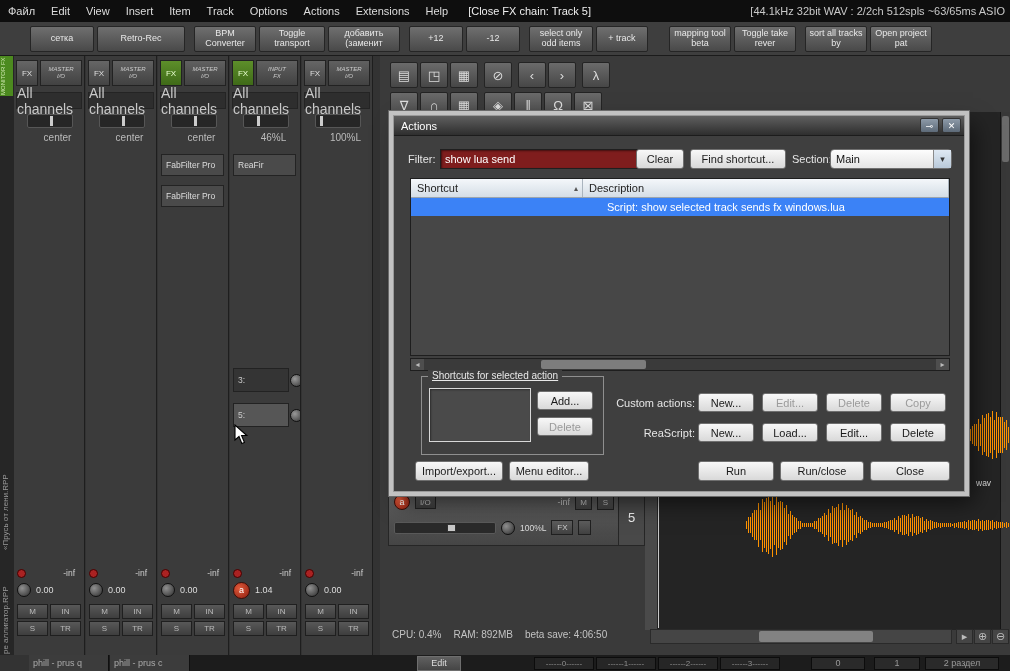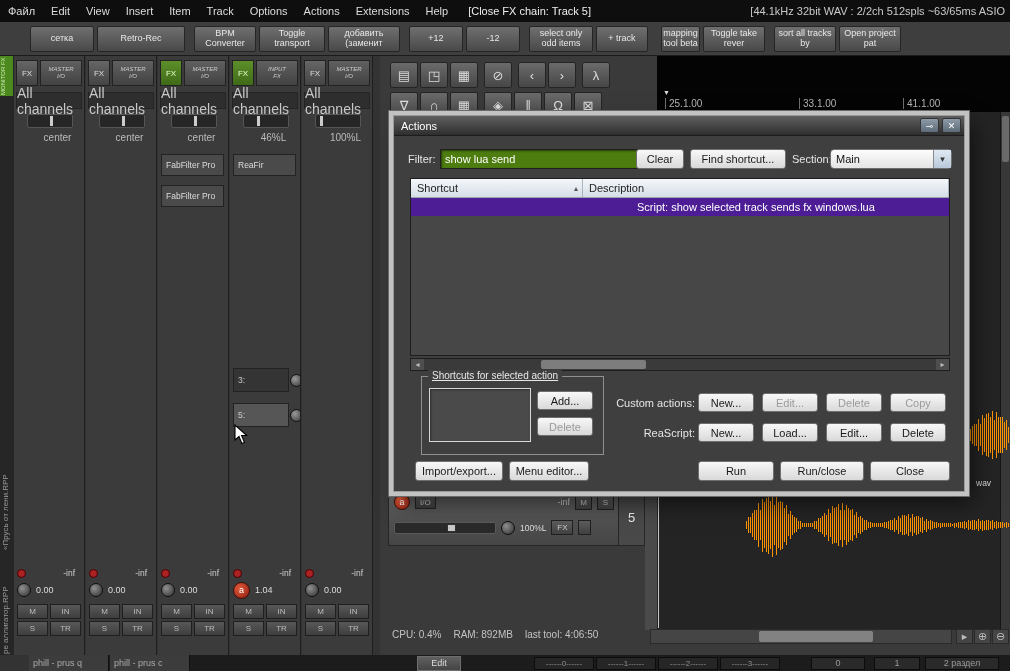--- a/index.html
+++ b/index.html
@@ -121,39 +121,39 @@
   
   .dialog{position:absolute;left:393px;top:115px;width:572px;height:377px;background:#3f3f3f;
           border:1px solid #9a9a9a;box-shadow:0 0 0 4px #c2c2c2,0 0 0 5px #6a6a6a,8px 10px 22px rgba(0,0,0,.6);
           z-index:40;box-sizing:border-box;}
   .dlg-title{position:absolute;left:0;top:0;right:0;height:19px;background:linear-gradient(#5f5f5f,#2e2e2e);
              border-bottom:1px solid #1c1c1c;color:#fff;font-size:11px;display:flex;align-items:center;}
   .dlg-title-text{padding-left:7px;}
   .capbtn{width:17px;height:13px;margin-right:3px;background:linear-gradient(#8d9aa8,#5d6a78);
           border:1px solid #333;color:#fff;font-size:9px;display:flex;align-items:center;justify-content:center;border-radius:2px;}
   .dlg-label{position:absolute;color:#e6e6e6;font-size:11px;}
-  .flt-input{position:absolute;left:46px;top:33px;width:188px;height:18px;background:#4d7c0f;
+  .flt-input{position:absolute;left:46px;top:33px;width:188px;height:18px;background:#7f1d1d;
              border:1px solid #1f1f1f;box-shadow:inset 1px 1px 2px rgba(0,0,0,.5);color:#fff;
              font-size:11px;font-family:inherit;padding:0 4px;}
   .btn{position:absolute;height:20px;background:linear-gradient(#f8f8f8,#d9d9d9);border:1px solid #6f6f6f;
        border-radius:3px;color:#1a1a1a;font-size:11px;font-family:inherit;text-align:center;padding:0;}
   .btn.disabled{color:#9b9b9b;}
   .combo{position:absolute;left:436px;top:33px;width:122px;height:20px;background:linear-gradient(#fdfdfd,#e4e4e4);
          border:1px solid #6f6f6f;border-radius:4px;color:#111;display:flex;align-items:center;box-sizing:border-box;}
   .combo .val{flex:1;padding-left:5px;font-size:11px;}
   .combo .arr{width:17px;height:100%;background:linear-gradient(#dfe9f3,#b9c9d9);border-left:1px solid #8a8a8a;
               color:#333;font-size:9px;display:flex;align-items:center;justify-content:center;}
   .list{position:absolute;left:16px;top:62px;width:540px;height:178px;background:#474747;
         border:1px solid #1e1e1e;box-sizing:border-box;}
   .list-header{display:flex;height:18px;background:linear-gradient(#f4f7fa,#d4dde6);border-bottom:1px solid #9aa4ae;}
   .hcell{border-right:1px solid #aab4be;color:#222;font-size:11px;display:flex;align-items:center;padding-left:6px;box-sizing:border-box;}
   .hcell .sort{margin-left:auto;margin-right:4px;font-size:8px;color:#555;}
   .grow{flex:1;}
   .list-row{height:18px;display:flex;align-items:center;color:#fff;font-size:11px;}
-  .list-row.selected{background:#4c1d95;padding-left:30px;}
+  .list-row.selected{background:#3b82f6;}
   .list-row span{padding-left:196px;white-space:nowrap;}
   .hscroll{position:absolute;left:16px;top:242px;width:540px;height:13px;background:#3a3a3a;
            border:1px solid #1e1e1e;box-sizing:border-box;}
   .sarrow{position:absolute;top:0;width:13px;height:11px;color:#bbb;font-size:8px;display:flex;
           align-items:center;justify-content:center;background:#4e4e4e;}
   .sarrow.left{left:0;} .sarrow.right{right:0;}
   .sthumb{position:absolute;left:130px;top:1px;width:105px;height:9px;background:#7d7d7d;border-radius:2px;}
   .groupbox{position:absolute;left:27px;top:260px;width:181px;height:77px;border:1px solid #8f8f8f;}
   .grouplabel{position:absolute;top:-7px;left:6px;background:#3f3f3f;padding:0 4px;font-size:10px;color:#e8e8e8;white-space:nowrap;text-decoration:underline;}
   .shortcut-listbox{position:absolute;left:7px;top:11px;width:100px;height:52px;background:#4a4a4a;
@@ -182,21 +182,21 @@
   <div class="toolbar">
     <div class="tbtn" style="width:64px">сетка</div>
     <div class="tbtn" style="width:88px">Retro-Rec</div>
     <div class="tbtn" style="width:62px;margin-left:6px">BPM Converter</div>
     <div class="tbtn" style="width:66px">Toggle transport</div>
     <div class="tbtn" style="width:72px">добавить (заменит</div>
     <div class="tbtn" style="width:54px;margin-left:6px">+12</div>
     <div class="tbtn" style="width:54px">-12</div>
     <div class="tbtn" style="width:64px;margin-left:6px">select only odd items</div>
     <div class="tbtn" style="width:52px">+ track</div>
-    <div class="tbtn" style="width:39px;margin-left:10px">mapping tool beta</div>
+    <div class="tbtn" style="width:62px;margin-left:18px">mapping tool beta</div>
     <div class="tbtn" style="width:62px">Toggle take rever</div>
     <div class="tbtn" style="width:62px;margin-left:6px">sort all tracks by</div>
     <div class="tbtn" style="width:62px">Open project pat</div>
   </div>
 
   <div class="leftedge">
     <div class="monitor-tab">MONITOR FX</div>
     <div class="vtab" style="top:374px;height:120px">«Прусь от лени.RPP</div>
     <div class="vtab" style="top:498px;height:100px">ре аллигатор.RPP</div>
   </div>
@@ -384,26 +384,20 @@
     <div class="ibtn">▦</div>
     <div class="ibtn" style="margin-left:4px">◈</div>
     <div class="ibtn">∥</div>
     <div class="ibtn">Ω</div>
     <div class="ibtn">⊠</div>
   </div>
 
   <div class="divider-col"></div>
   <div class="tracks-bg"></div>
 
-  <div class="ruler">
-    <span class="flag" style="left:6px">▼</span>
-    <span class="marker" style="left:8px">25.1.00</span>
-    <span class="marker" style="left:142px">33.1.00</span>
-    <span class="marker" style="left:246px">41.1.00</span>
-  </div>
 
   <div class="vscroll">
       <span class="vthumb"></span>
     </div>
 
   <div class="tcp">
     <div class="tcp-row1">
       <span class="recbtn" style="width:14px;height:14px">a</span>
       <span class="tcp-io">I/O</span>
       <span class="tcp-gain">-inf</span>
@@ -580,21 +574,21 @@
       <rect x="34" y="8.7" width="1.4" height="36.6" fill="#ff9400"></rect>
       <rect x="36" y="9.4" width="1.4" height="35.2" fill="#ff9400"></rect>
       <rect x="38" y="14.4" width="1.4" height="25.1" fill="#ff9400"></rect>
       <rect x="40" y="12.1" width="1.4" height="29.9" fill="#ff9400"></rect>
       <rect x="42" y="18.7" width="1.4" height="16.5" fill="#ff9400"></rect>
     </svg>
 
   <div class="statusbar">
     <span>CPU: 0.4%</span>
     <span>RAM: 892MB</span>
-    <span>last tool: 4:06:50</span>
+    <span>beta save: 4:06:50</span>
   </div>
   <div class="hscrollbar">
       <span class="hthumb"></span>
     </div>
   <div class="zoombtn" style="left:956px">▸</div>
   <div class="zoombtn" style="left:974px">⊕</div>
   <div class="zoombtn" style="left:992px">⊖</div>
 
   <div class="bottombar">
     <span class="btab" style="left:0">phill - prus q</span>

